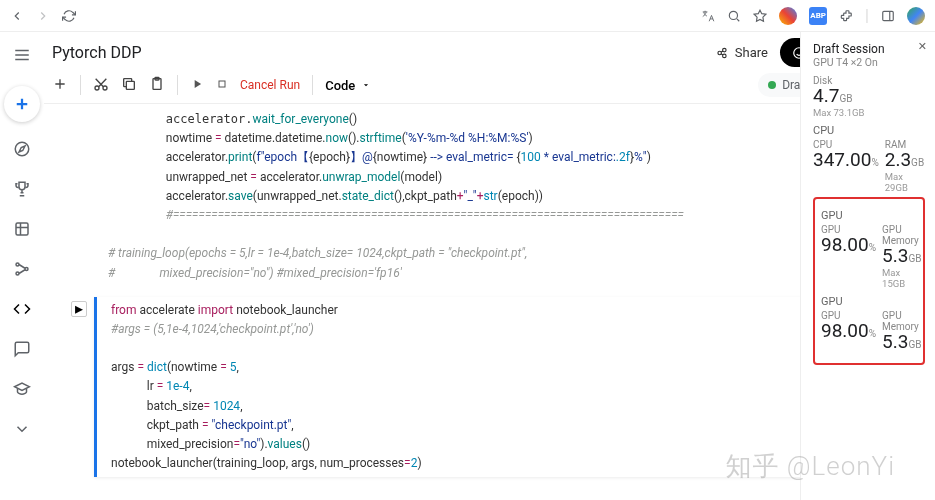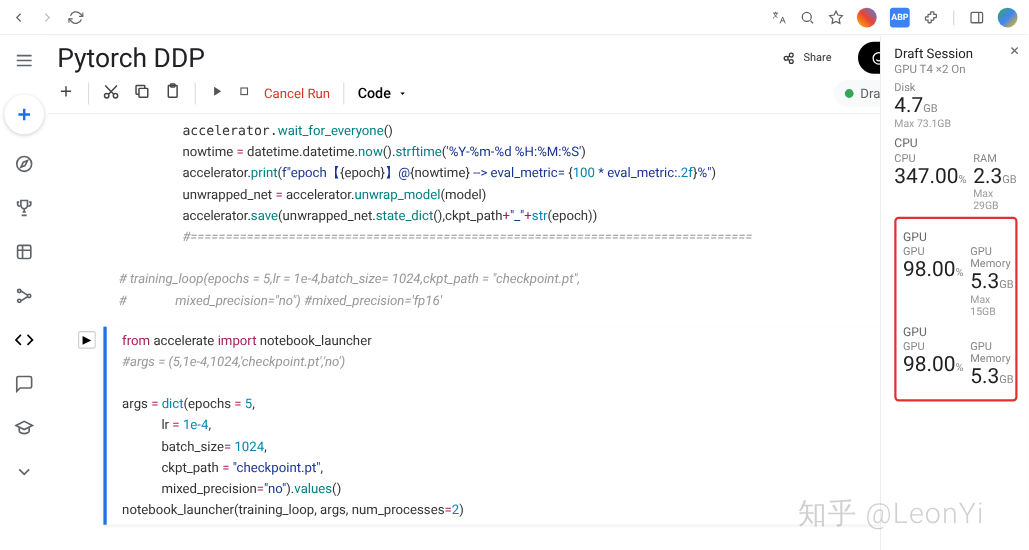--- a/index.html
+++ b/index.html
@@ -15,23 +15,23 @@
 .page { display: flex; height: calc(100% - 32px); position: relative; }
 .left-rail { width: 44px; display: flex; flex-direction: column; align-items: center; padding-top: 14px; gap: 18px; background: #fff; border-right: 0; }
 .left-rail .hamburger svg { width: 18px; height: 18px; }
 .fab { width: 36px; height: 36px; border-radius: 50%; background: #fff; display: flex; align-items: center; justify-content: center; box-shadow: 0 1px 4px rgba(0,0,0,0.2); }
 .rail-icon { color: #5f6368; }
 .rail-icon svg { width: 18px; height: 18px; }
 .rail-icon.active { color: #000; }
 
 .main { flex: 1; display: flex; flex-direction: column; min-width: 0; }
 .title-row { display: flex; align-items: center; padding: 6px 8px 0; }
-.title-row h1 { font-size: 24px; font-weight: 400; color: #202124; }
+.title-row h1 { font-size: 16px; font-weight: 400; color: #202124; }
 .title-row .spacer { flex: 1; }
-.share-btn { display: flex; align-items: center; gap: 6px; font-size: 10px; color: #333; margin-right: 24px; text-align: center; }
+.share-btn { display: flex; align-items: center; gap: 6px; font-size: 13px; color: #333; margin-right: 12px; text-align: center; }
 .save-btn { background: #000; color: #fff; border-radius: 18px 0 0 18px; padding: 7px 12px; font-size: 13px; display: flex; align-items: center; gap: 6px; }
 .save-count { background: #000; color: #fff; border-radius: 0 18px 18px 0; padding: 7px 10px; font-size: 13px; border-left: 1px solid #444; }
 
 .menu-row { display: flex; gap: 16px; padding: 4px 8px; font-size: 13px; color: #333; border-bottom: 1px solid #eee; }
 .menu-row span { padding: 2px 0; }
 
 .toolbar-row { display: flex; align-items: center; padding: 6px 8px; gap: 12px; border-bottom: 1px solid #eee; font-size: 13px; }
 .toolbar-row .tb-icon svg { width: 16px; height: 16px; color: #444; }
 .toolbar-row .divider { width: 1px; height: 20px; background: #ddd; }
 .run-btn svg { width: 14px; height: 14px; color: #555; }
@@ -245,21 +245,21 @@
 <span class="k-gray">#               mixed_precision="no") #mixed_precision='fp16'</span></div>
       </div>
 
       <div class="cell active-cell">
         <div class="cell-gutter">
             <div class="play-icon">▸</div>
           </div>
 <div class="code-block"><span class="k-red">from</span><span> accelerate </span><span class="k-red">import</span><span> notebook_launcher</span>
 <span class="k-gray">#args = (5,1e-4,1024,'checkpoint.pt','no')</span>
 
-<span>args </span><span class="k-red">=</span><span> </span><span class="k-blue">dict</span><span>(epochs </span><span class="k-red">=</span><span> </span><span class="k-num">5</span><span>,</span>
+<span>args </span><span class="k-red">=</span><span> </span><span class="k-blue">dict</span><span>(nowtime </span><span class="k-red">=</span><span> </span><span class="k-num">5</span><span>,</span>
 <span>            lr </span><span class="k-red">=</span><span> </span><span class="k-num">1e-4</span><span>,</span>
 <span>            batch_size</span><span class="k-red">=</span><span> </span><span class="k-num">1024</span><span>,</span>
 <span>            ckpt_path </span><span class="k-red">=</span><span> </span><span class="k-green">"checkpoint.pt"</span><span>,</span>
 <span>            mixed_precision</span><span class="k-red">=</span><span class="k-green">"no"</span><span>).</span><span class="k-teal">values</span><span>()</span>
 <span>notebook_launcher(training_loop, args, num_processes</span><span class="k-red">=</span><span class="k-num">2</span><span>)</span></div>
       </div>
 
     </div>
   </div>
 

